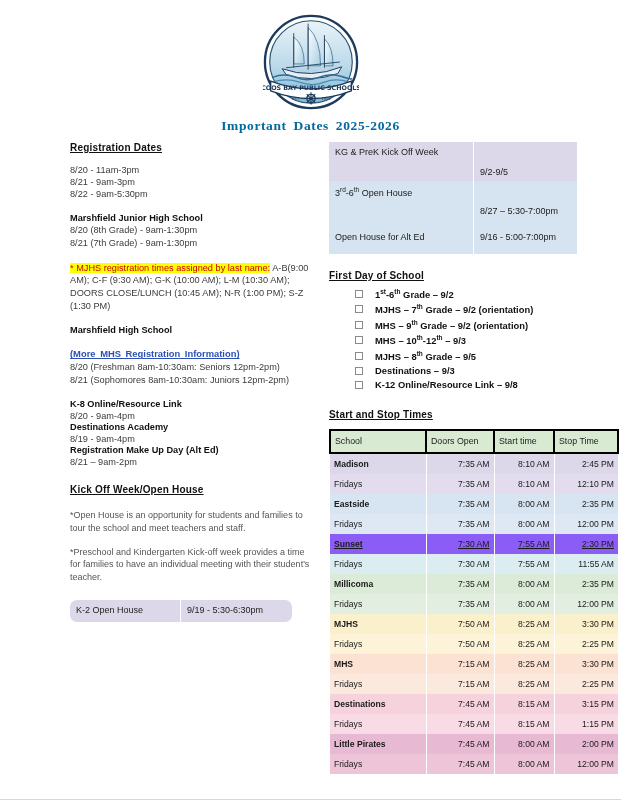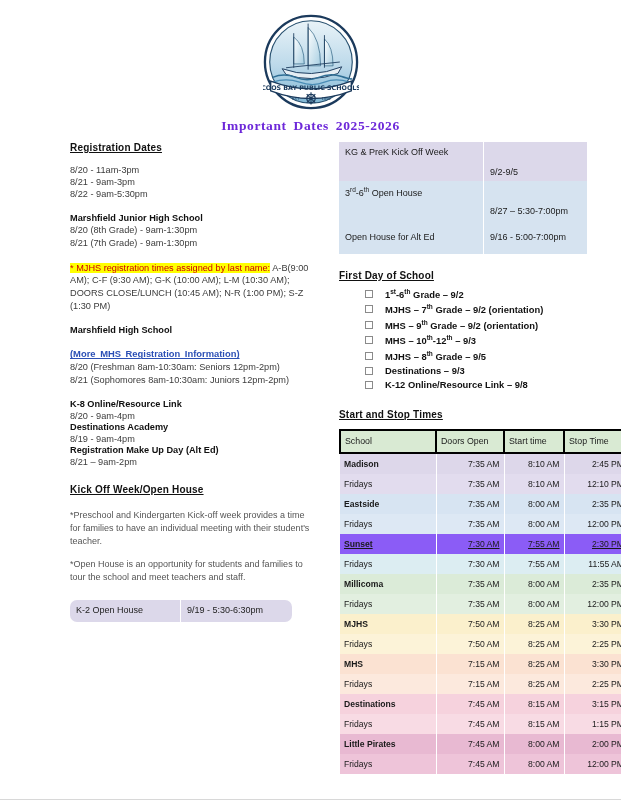--- a/index.html
+++ b/index.html
@@ -43,34 +43,34 @@
   .doc-title {
     position: absolute;
     top: 118px;
     left: 0;
     right: 0;
     text-align: center;
     font-family: "Liberation Serif", serif;
     font-size: 13.5px;
     font-weight: 700;
     letter-spacing: 0.6px;
-    color: #6d28d9;
+    color: #0369a1;
     word-spacing: 3px;
   }
 
   
   .col-left {
     position: absolute;
     left: 70px;
     top: 142px;
     width: 240px;
   }
   .col-right {
     position: absolute;
-    left: 339px;
+    left: 329px;
     top: 142px;
     width: 250px;
   }
 
   h2.section {
     font-size: 10px;
     font-weight: 700;
     margin: 0 0 11px 0;
     text-decoration: underline;
     letter-spacing: 0.2px;
@@ -334,22 +334,22 @@
       <p class="blk-title">Destinations Academy</p>
       <p class="blk-line">8/19 - 9am-4pm</p>
     </div>
     <div class="blk">
       <p class="blk-title">Registration Make Up Day (Alt Ed)</p>
       <p class="blk-line">8/21 – 9am-2pm</p>
     </div>
 
     <h2 class="section" style="margin-top:16px;margin-bottom:14px">Kick Off Week/Open House</h2>
 
+    <p class="para">*Open House is an opportunity for students and families to tour the school and meet teachers and staff.</p>
     <p class="para">*Preschool and Kindergarten Kick-off week provides a time for families to have an individual meeting with their student's teacher.</p>
-    <p class="para">*Open House is an opportunity for students and families to tour the school and meet teachers and staff.</p>
 
     <table class="k2-table">
       <tbody>
           <tr>
         <td class="k2-label">K-2 Open House</td>
         <td>9/19 - 5:30-6:30pm</td>
       </tr>
     </tbody>
       </table>
 

